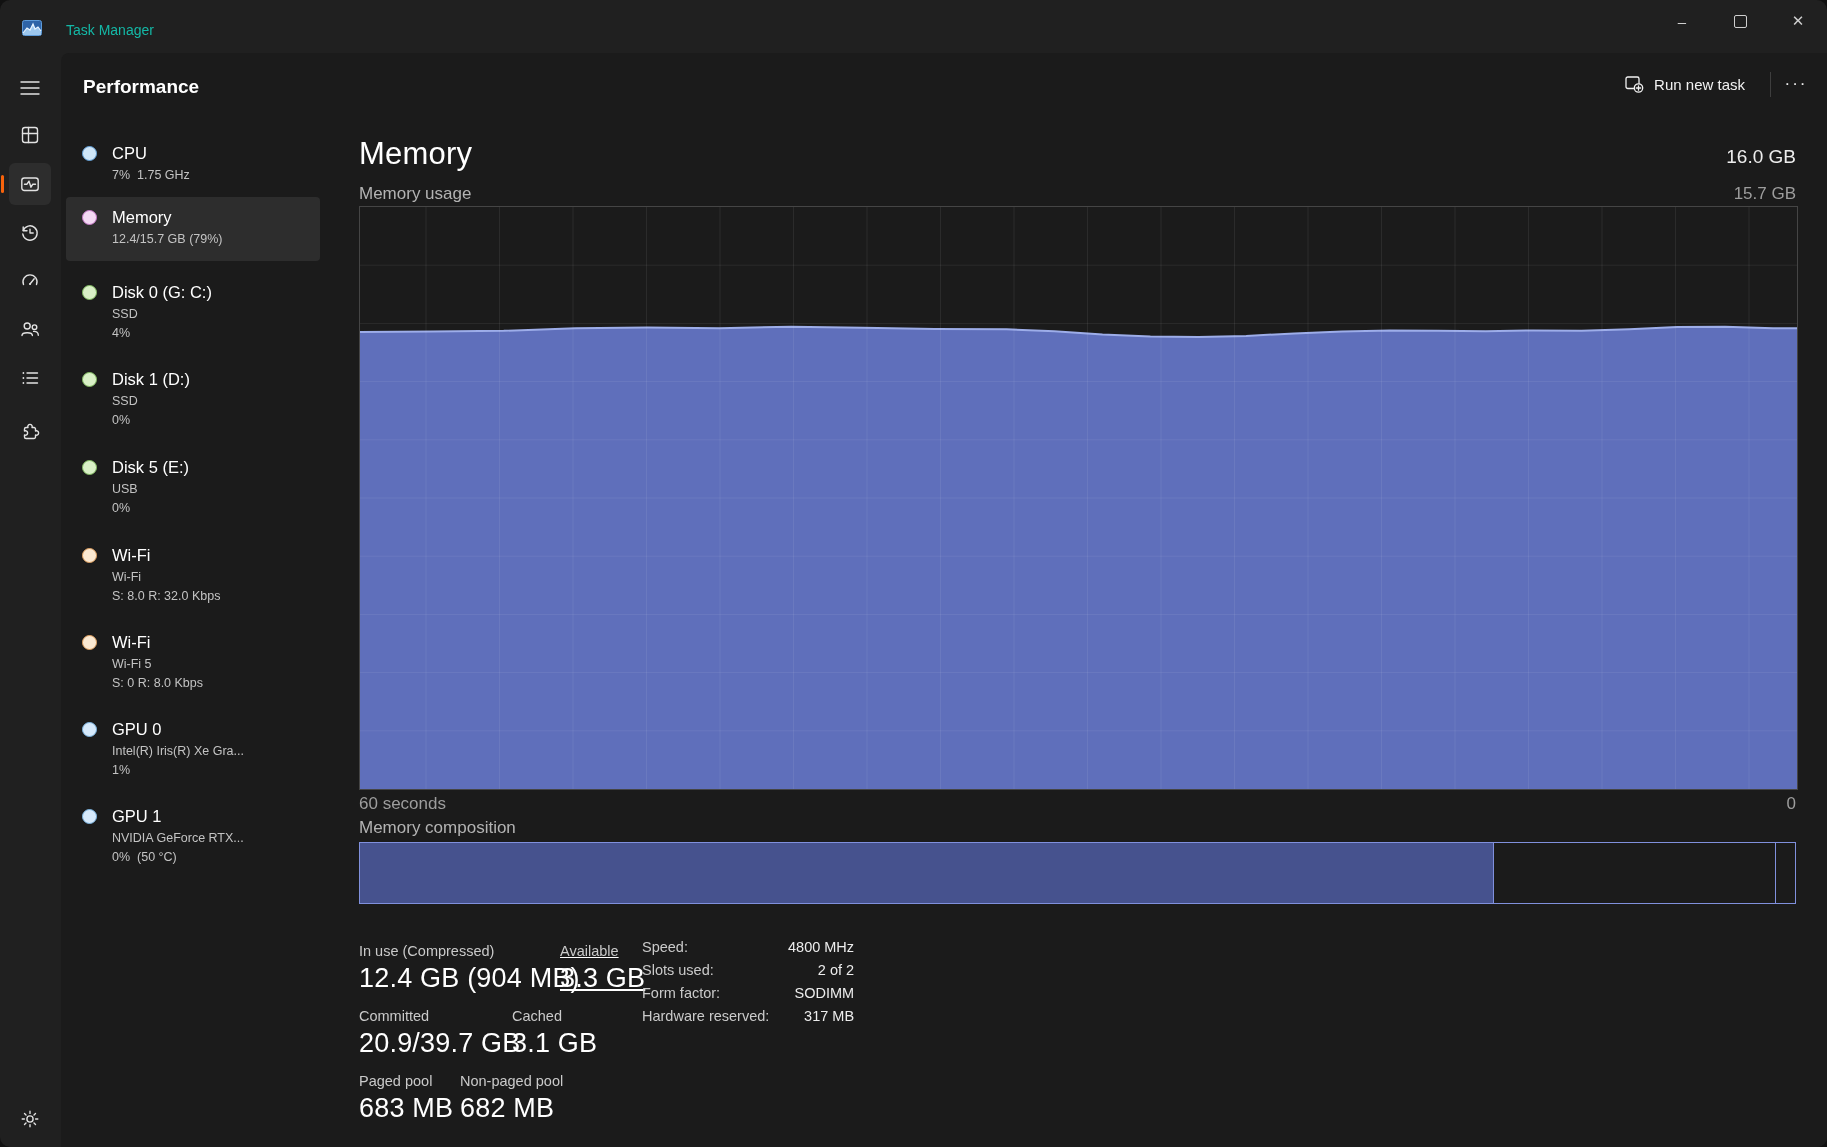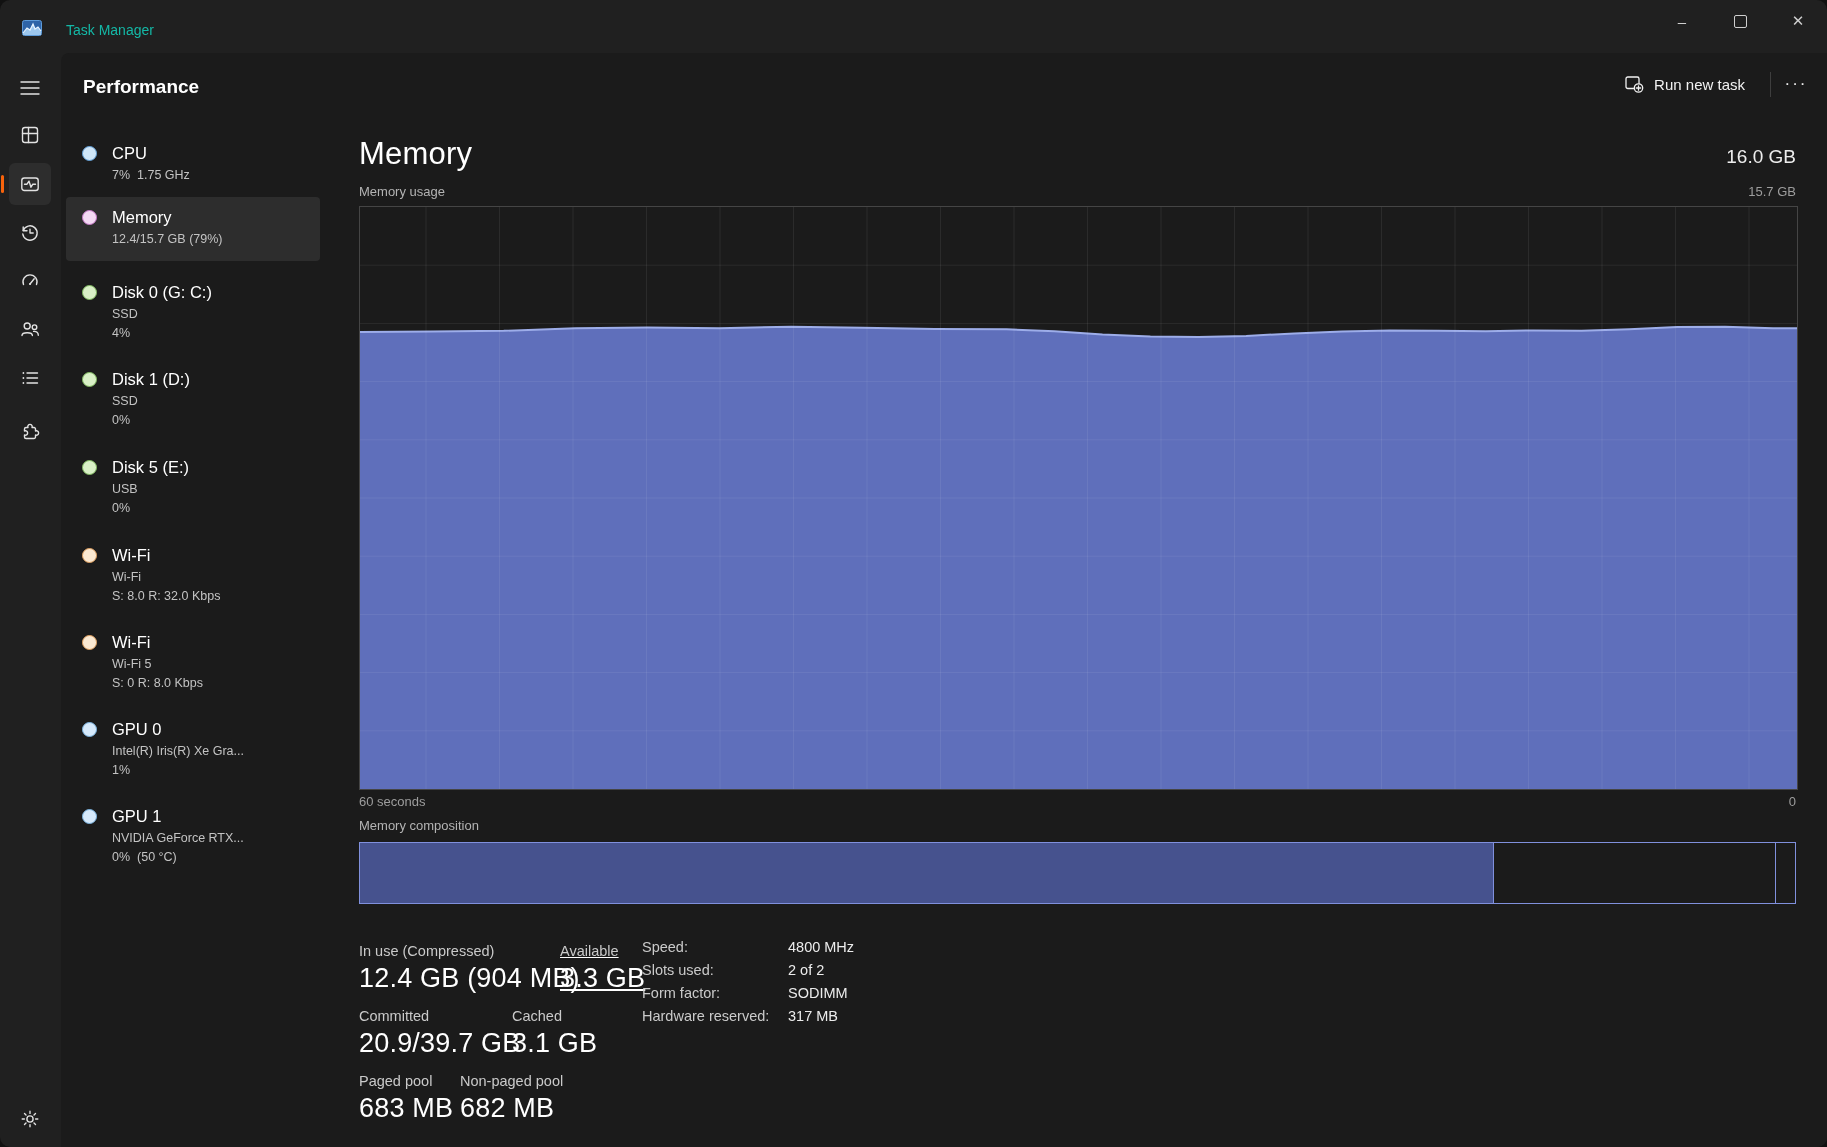--- a/index.html
+++ b/index.html
@@ -44,42 +44,42 @@
   .pr-title{position:absolute;left:46px;top:9px;font-size:16.5px;line-height:22px;color:#ffffff;white-space:nowrap;}
   .pr-sub1{position:absolute;left:46px;top:33px;font-size:12.5px;line-height:19px;color:#c3c3c3;white-space:pre;}
   .pr-sub2{position:absolute;left:46px;top:52px;font-size:12.5px;line-height:19px;color:#c3c3c3;white-space:pre;}
 
   
   .mem-head{position:absolute;left:298px;right:31px;top:83px;display:flex;
             justify-content:space-between;align-items:flex-end;}
   .mem-title{font-size:31px;font-weight:400;color:#fff;letter-spacing:.2px;}
   .mem-total{font-size:19px;color:#ededed;padding-bottom:4px;}
   .axis-top{position:absolute;left:298px;right:31px;top:131px;display:flex;justify-content:space-between;}
-  .lbl{font-size:13px;color:#b3b3b3;text-align:right;}
+  .lbl{font-size:17px;color:#b3b3b3;text-align:right;}
   .lbl.dim{color:#9d9d9d;}
   .chart{position:absolute;left:298px;top:153px;width:1437px;height:582px;background:#1b1b1b;
          border:1px solid #454545;box-sizing:content-box;}
   .chart svg{display:block;width:100%;height:100%;}
   .axis-bottom{position:absolute;left:298px;right:31px;top:741px;display:flex;justify-content:space-between;}
   .comp-label{position:absolute;left:298px;top:765px;}
   .comp-bar{position:absolute;left:298px;top:789px;width:1437px;height:62px;
             border:1px solid var(--comp-border,#8090dd);display:flex;box-sizing:border-box;}
   .comp-seg{height:100%;box-sizing:border-box;border-right:1px solid var(--comp-border,#8090dd);}
   .comp-seg:last-child{border-right:none;}
   .comp-seg.filled{background:var(--comp-fill,#46528e);}
 
   
   .stats{position:absolute;left:298px;top:882px;right:31px;height:240px;}
   .stat{position:absolute;}
   .stat .s-label{font-size:14.5px;color:#cacaca;display:block;}
   .stat .s-value{font-size:27px;color:#ffffff;display:block;margin-top:4px;letter-spacing:.2px;white-space:nowrap;}
   .kv{position:absolute;left:283px;top:4px;display:grid;grid-template-columns:138px auto;
       column-gap:8px;row-gap:7px;font-size:14.5px;}
   .kv .k{color:#cacaca;}
-  .kv .v{color:#ececec;}
+  .kv .v{color:#ececec;text-align:right;}
 </style>
 </head>
 <body>
 
 <div class="app">
 
   <div class="titlebar">
     <svg class="app-icon" viewBox="0 0 20 16">
       <rect x="0.5" y="0.5" width="19" height="15" rx="2" fill="#2e64a8" stroke="#5d9ad8" stroke-width="1"></rect>
       <path d="M1 13 L5 8 L8 10 L11 4 L13 9 L16 7 L19 11 L19 15 L1 15 Z" fill="#9cc7ee"></path>

